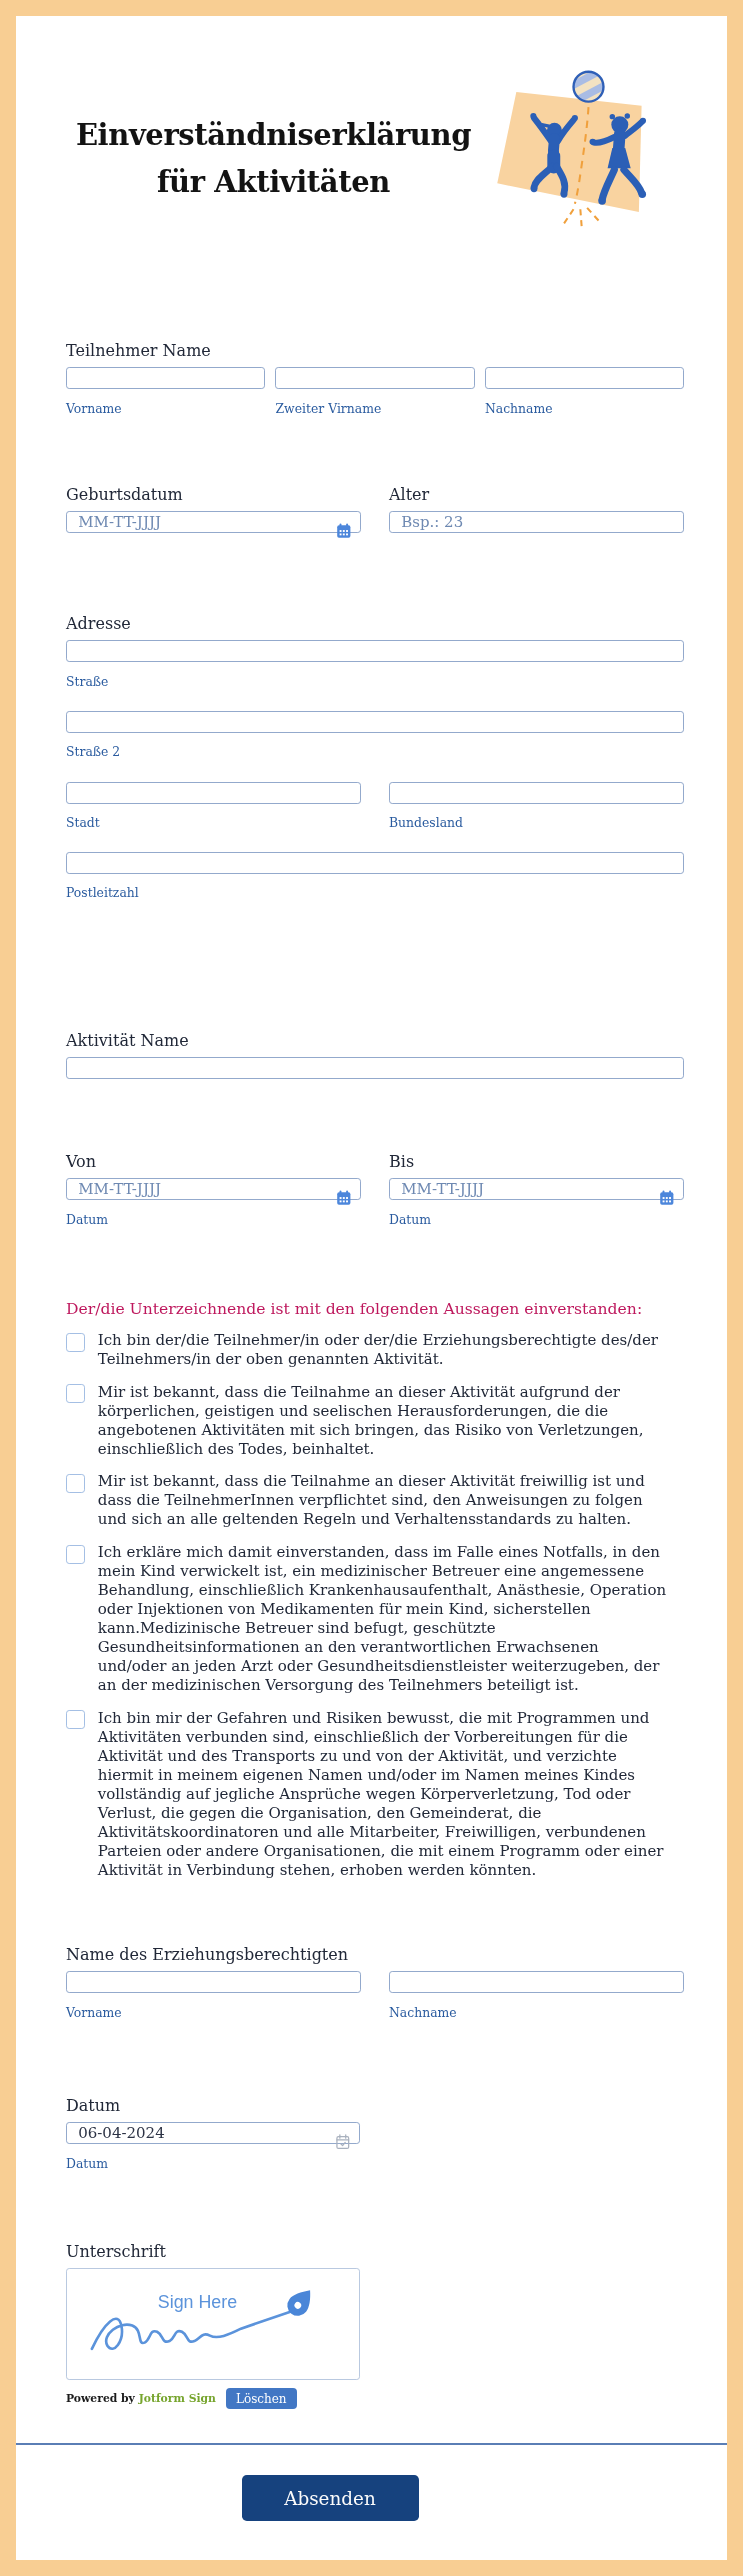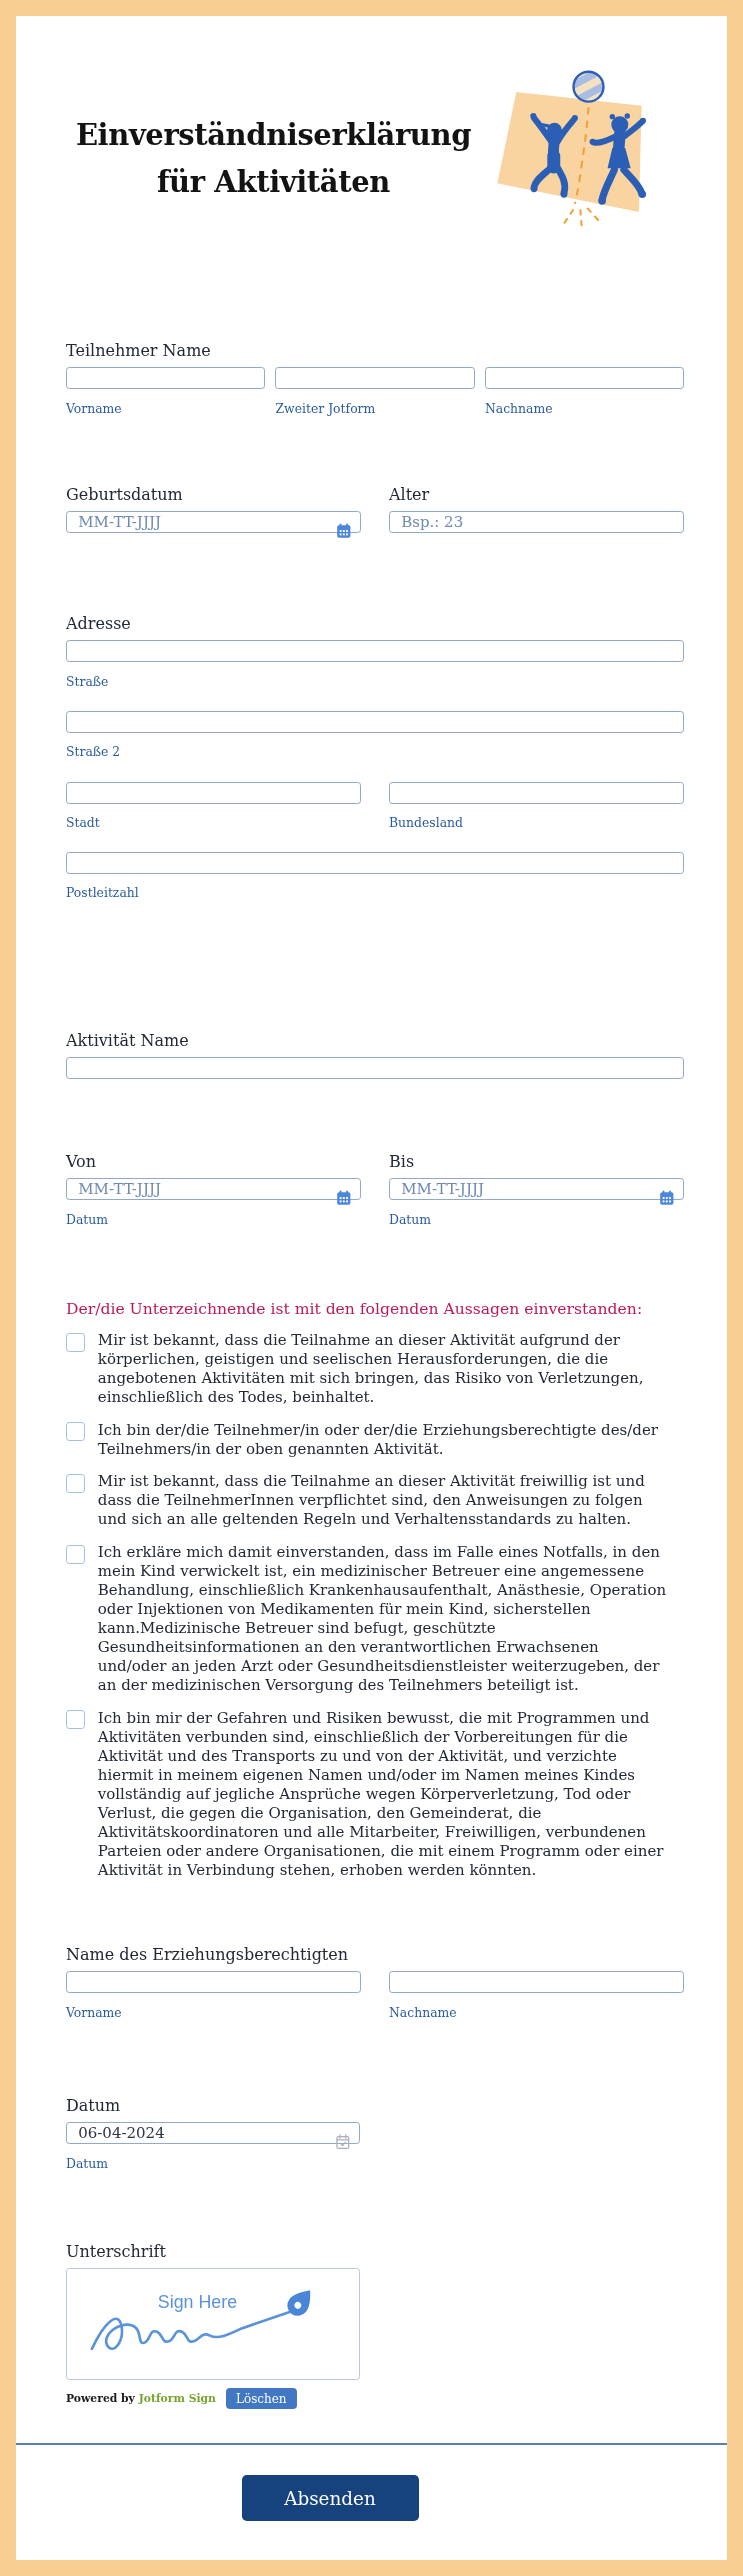--- a/index.html
+++ b/index.html
@@ -137,21 +137,21 @@
 
   <div class="sec" id="sec-participant">
     <div class="label">Teilnehmer Name</div>
     <div class="row row3">
       <div class="cell">
         <input class="txt" type="text" style="">
         <div class="sublabel">Vorname</div>
       </div>
       <div class="cell">
         <input class="txt" type="text" style="">
-        <div class="sublabel">Zweiter Jotform</div>
+        <div class="sublabel">Zweiter Virname</div>
       </div>
       <div class="cell">
         <input class="txt" type="text" style="">
         <div class="sublabel">Nachname</div>
       </div>
     </div>
   </div>
 
   <div class="sec row row2" id="sec-dob-age">
     <div class="cell">
@@ -250,25 +250,25 @@
         </svg>
       </div>
       <div class="sublabel">Datum</div>
     </div>
   </div>
 
   <div class="sec" id="sec-statements">
     <div class="stmt-heading">Der/die Unterzeichnende ist mit den folgenden Aussagen einverstanden:</div>
     <div class="cb-item">
       <div class="cb-box"></div>
+      <div class="cb-text">Ich bin der/die Teilnehmer/in oder der/die Erziehungsberechtigte des/der Teilnehmers/in der oben genannten Aktivität.</div>
+    </div>
+    <div class="cb-item">
+      <div class="cb-box"></div>
       <div class="cb-text">Mir ist bekannt, dass die Teilnahme an dieser Aktivität aufgrund der körperlichen, geistigen und seelischen Herausforderungen, die die angebotenen Aktivitäten mit sich bringen, das Risiko von Verletzungen, einschließlich des Todes, beinhaltet.</div>
-    </div>
-    <div class="cb-item">
-      <div class="cb-box"></div>
-      <div class="cb-text">Ich bin der/die Teilnehmer/in oder der/die Erziehungsberechtigte des/der Teilnehmers/in der oben genannten Aktivität.</div>
     </div>
     <div class="cb-item">
       <div class="cb-box"></div>
       <div class="cb-text">Mir ist bekannt, dass die Teilnahme an dieser Aktivität freiwillig ist und dass die TeilnehmerInnen verpflichtet sind, den Anweisungen zu folgen und sich an alle geltenden Regeln und Verhaltensstandards zu halten.</div>
     </div>
     <div class="cb-item">
       <div class="cb-box"></div>
       <div class="cb-text">Ich erkläre mich damit einverstanden, dass im Falle eines Notfalls, in den mein Kind verwickelt ist, ein medizinischer Betreuer eine angemessene Behandlung, einschließlich Krankenhausaufenthalt, Anästhesie, Operation oder Injektionen von Medikamenten für mein Kind, sicherstellen kann.Medizinische Betreuer sind befugt, geschützte Gesundheitsinformationen an den verantwortlichen Erwachsenen und/oder an jeden Arzt oder Gesundheitsdienstleister weiterzugeben, der an der medizinischen Versorgung des Teilnehmers beteiligt ist.</div>
     </div>
     <div class="cb-item">

